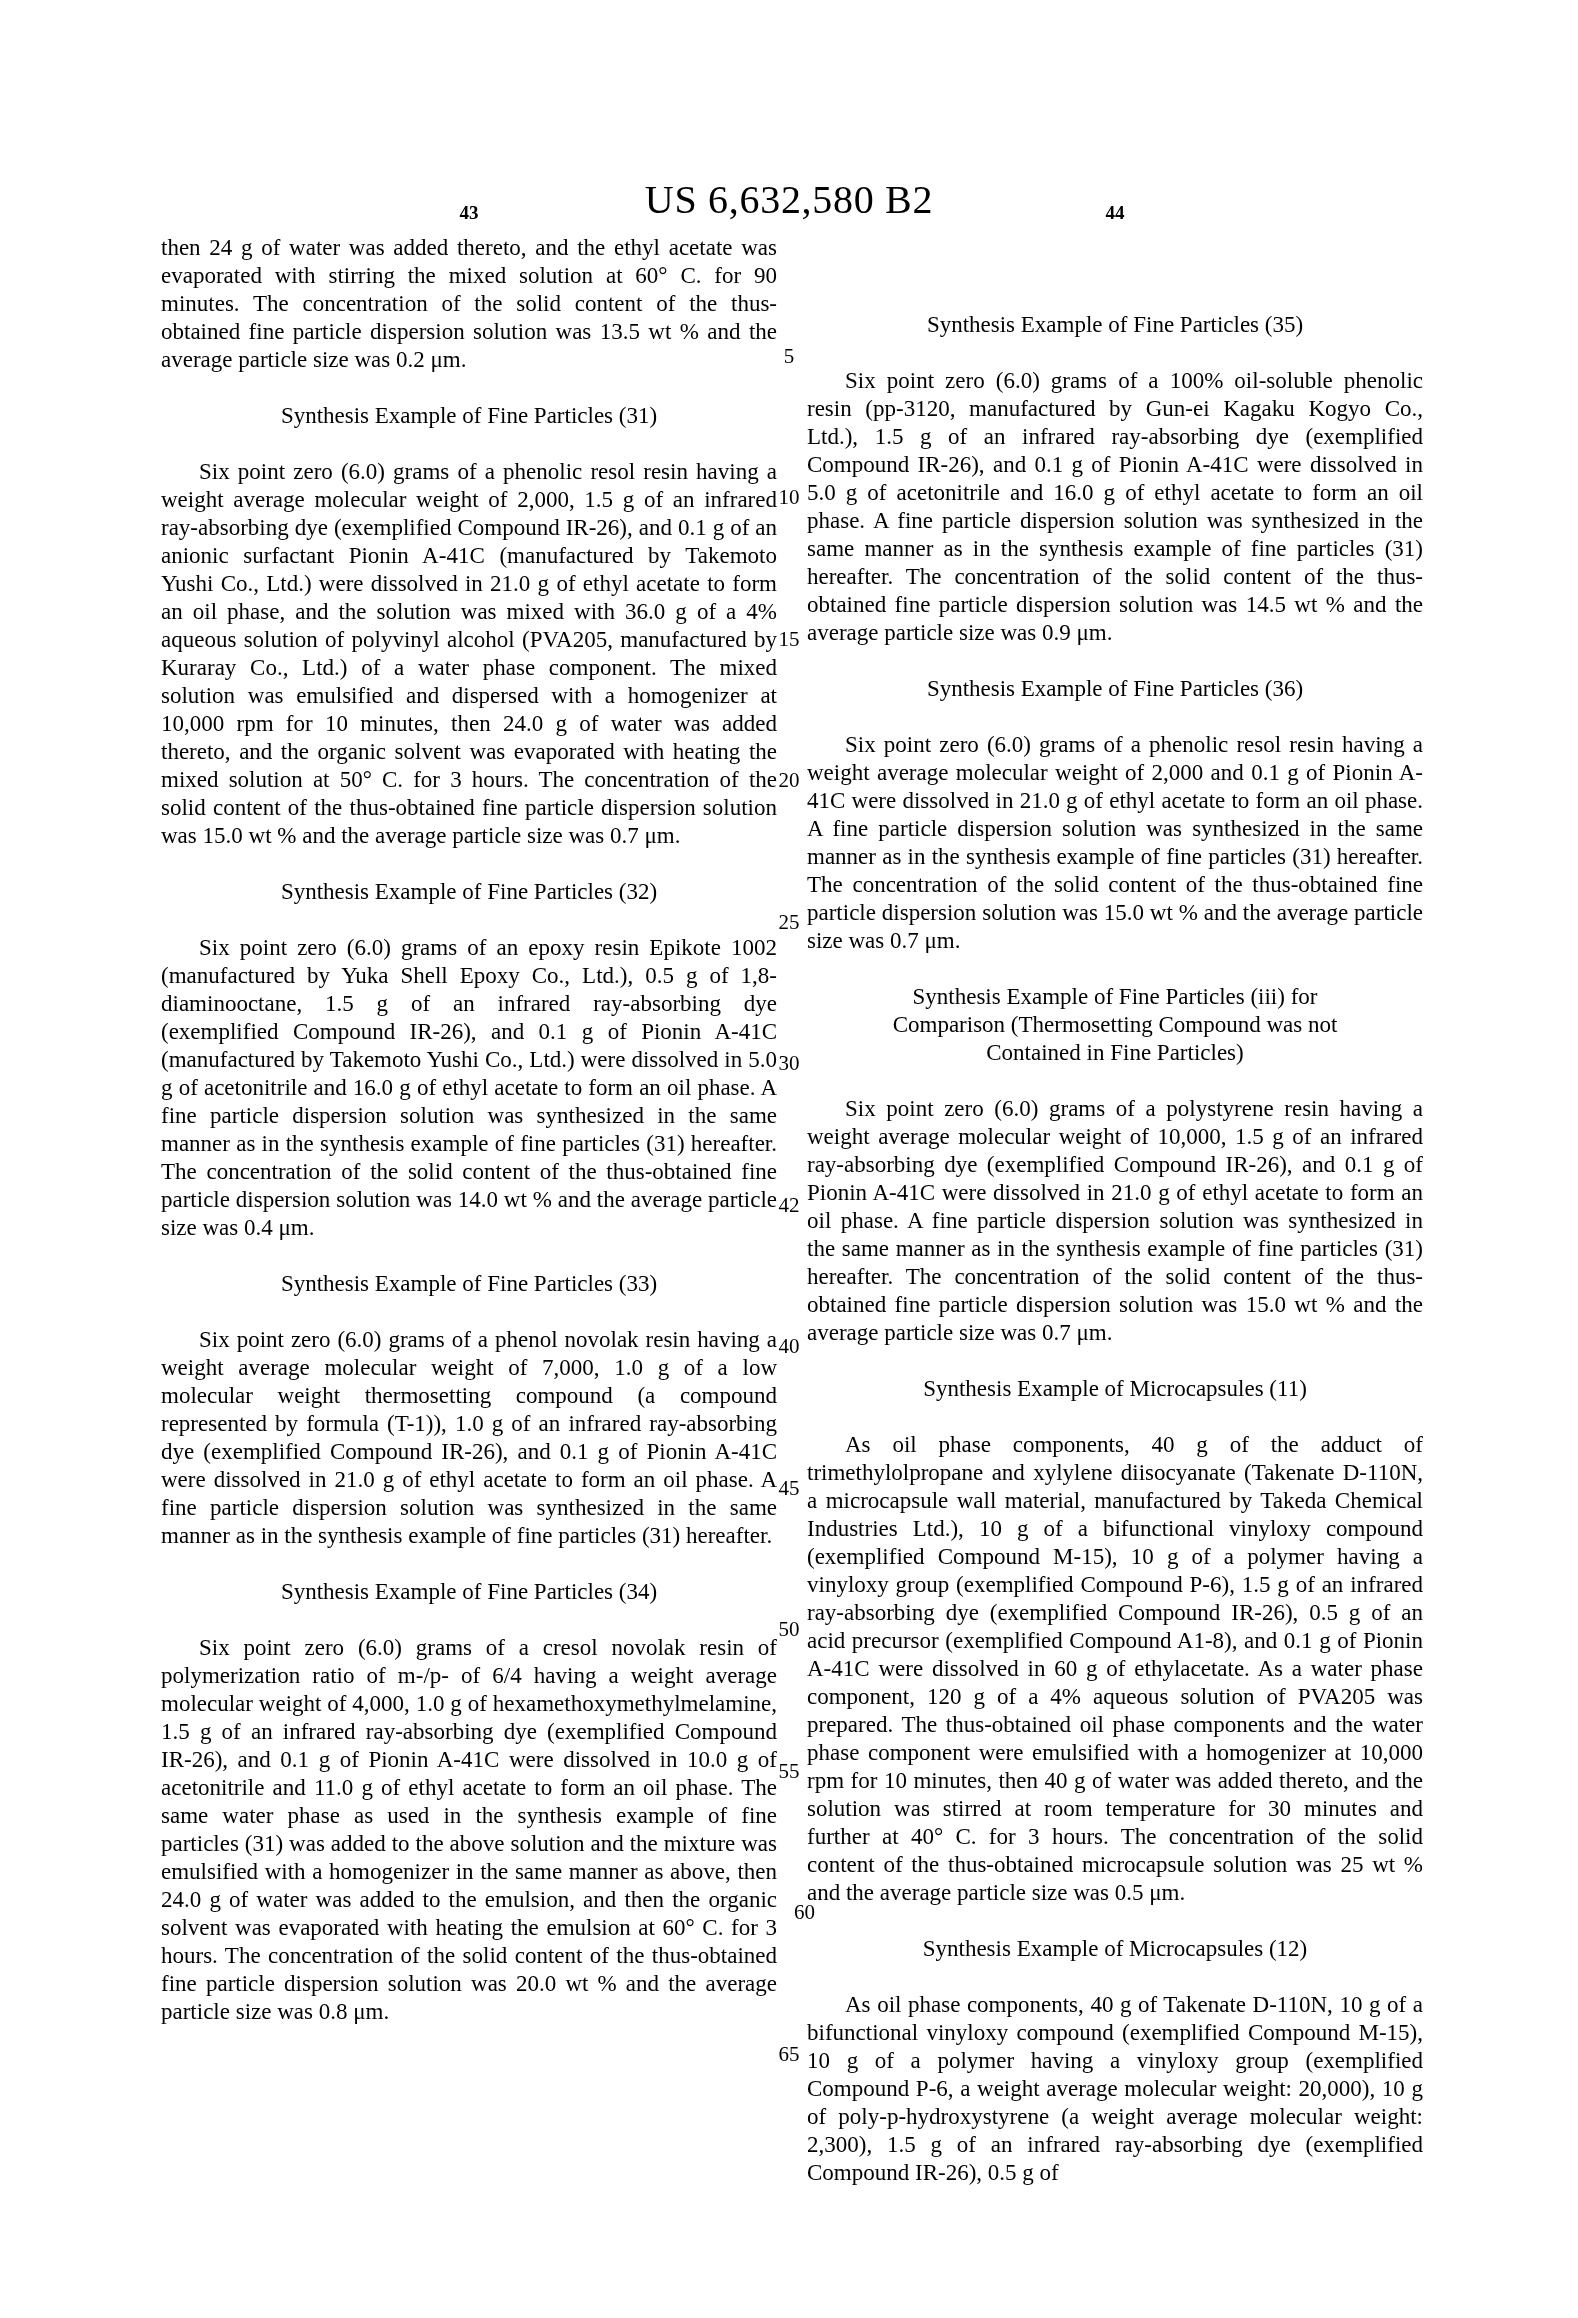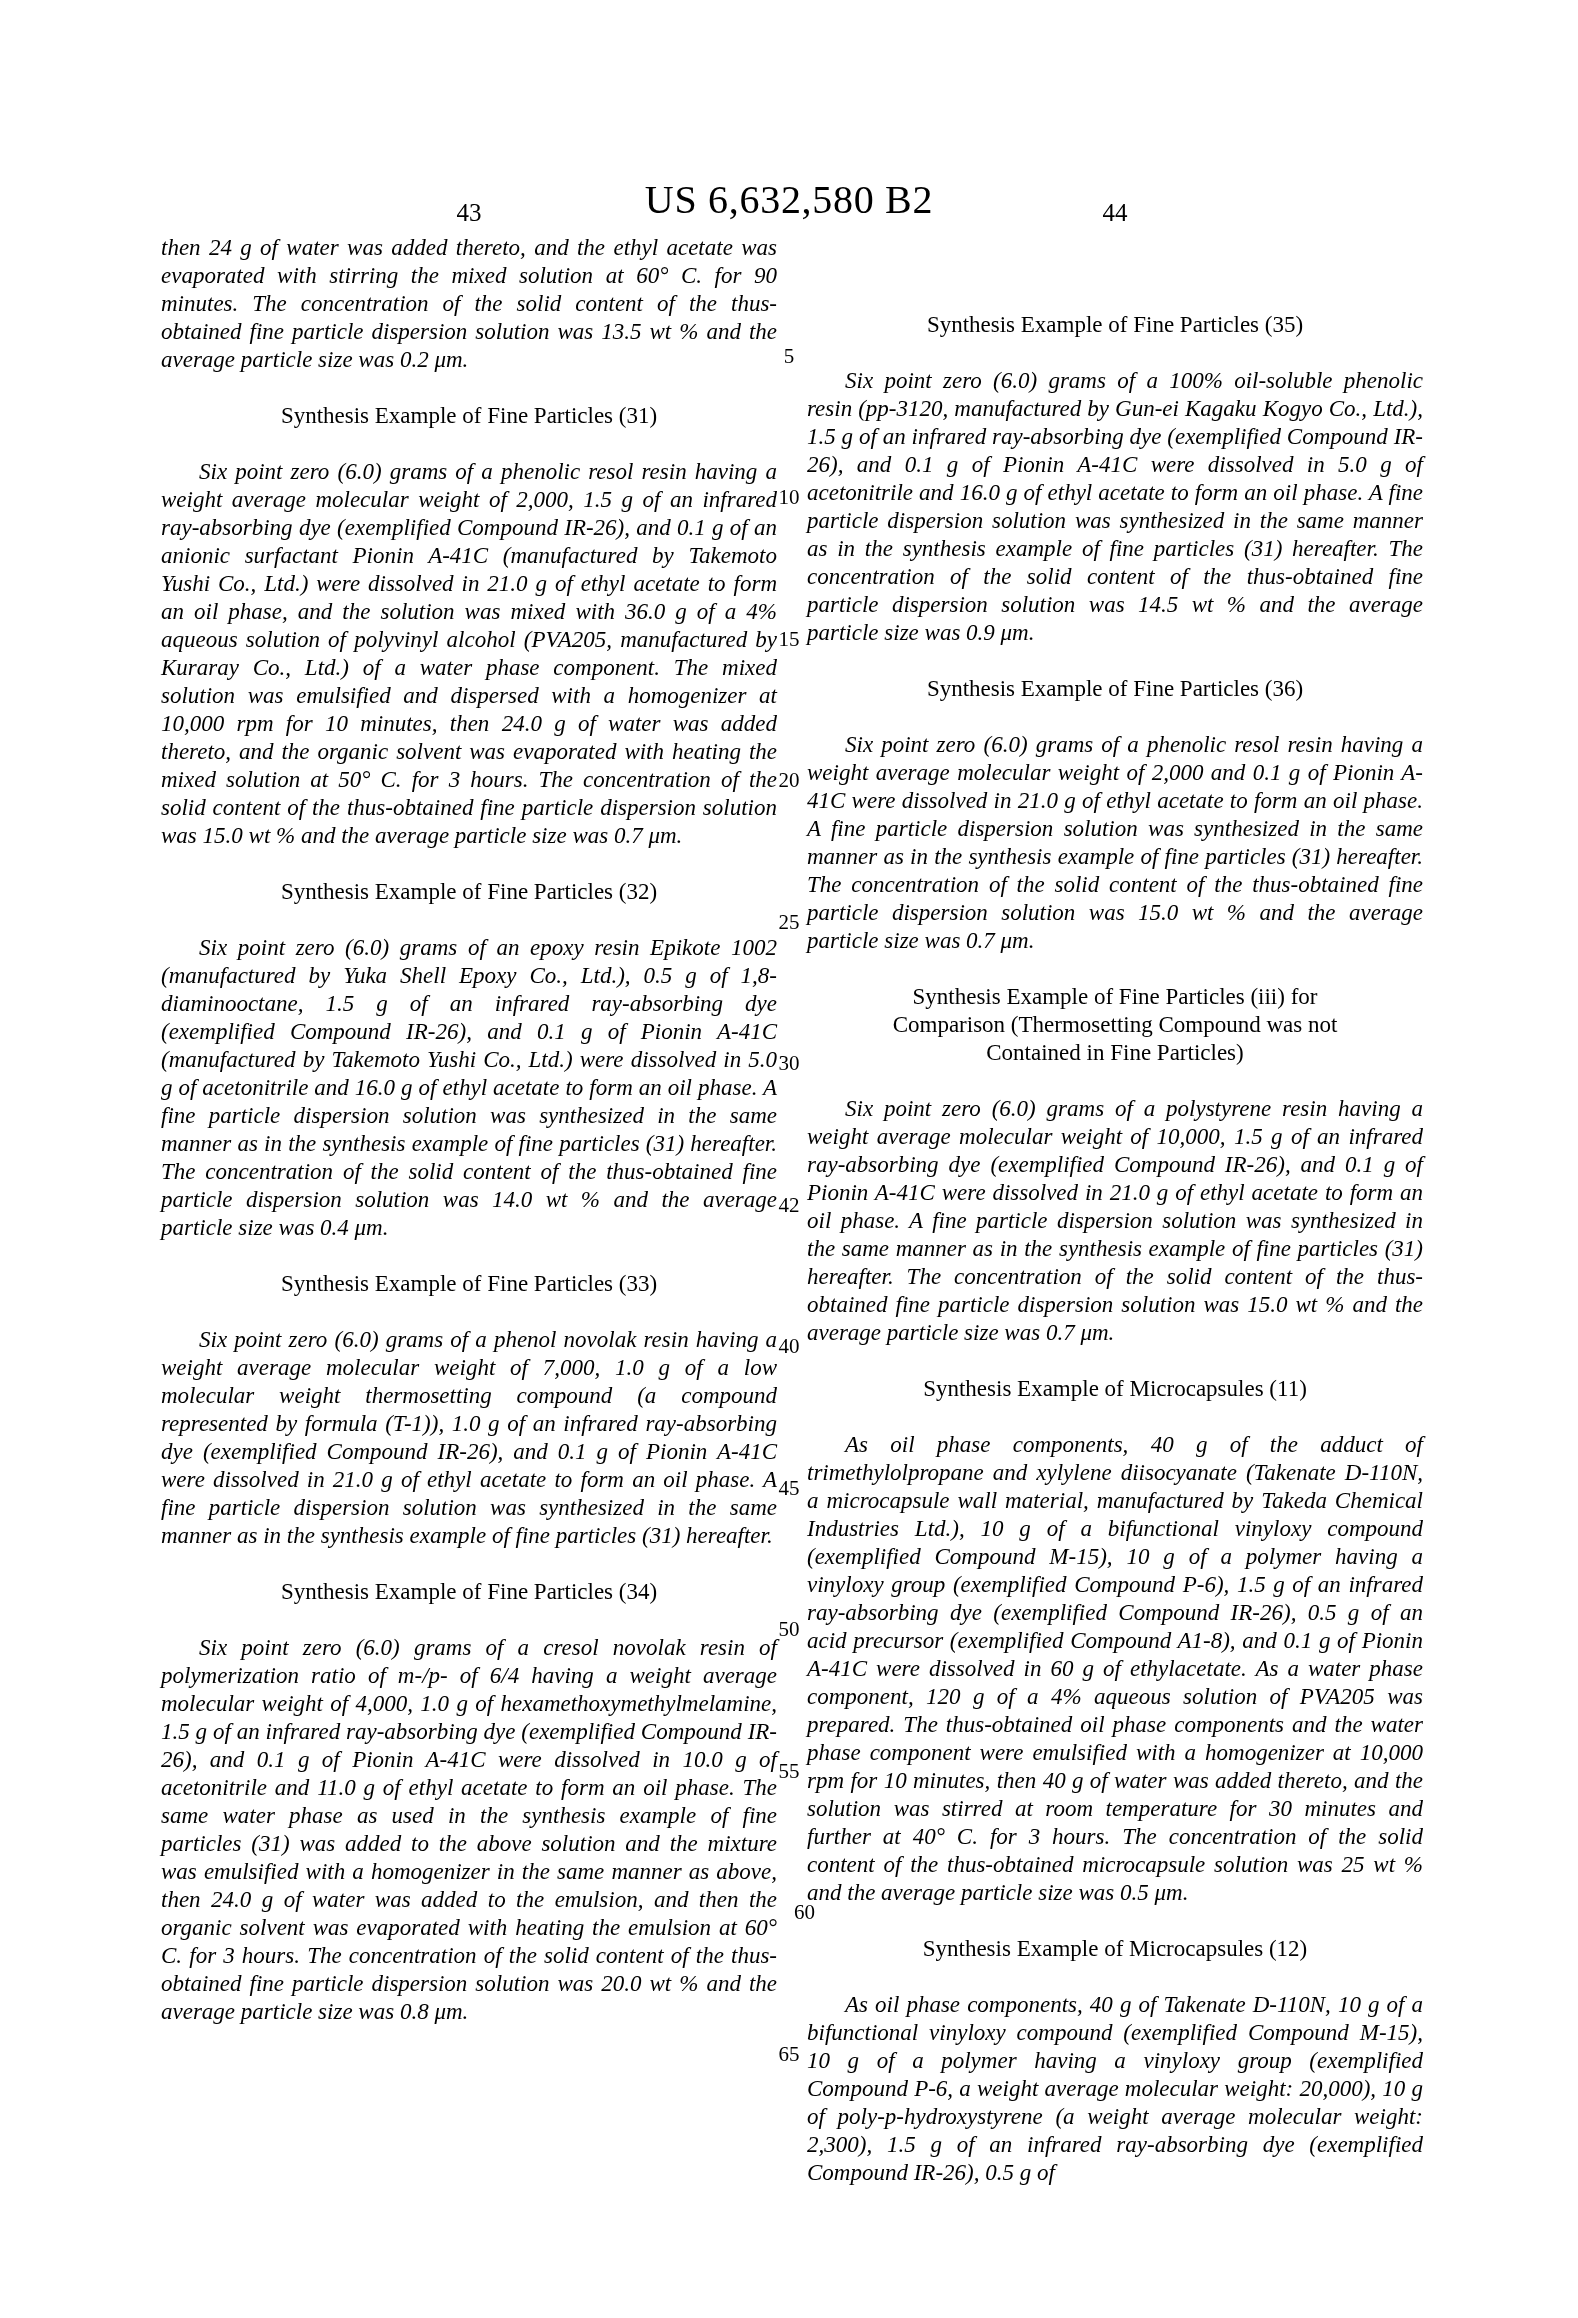--- a/index.html
+++ b/index.html
@@ -32,29 +32,28 @@
     font-size: 23px;
     line-height: 28px;
     text-align: justify;
     text-justify: inter-word;
   }
   .column.left  { left: 161px; }
   .column.right { left: 807px; }
   .col-num {
     text-align: center;
     text-indent: 0;
-    font-size: 25px;
-    font-weight: normal;
+    font-size: 19px;
+    font-weight: bold;
     line-height: 33px;
     margin: 0 0 5.4px 0;
   }
   .para {
     margin: 0;
     text-indent: 38px;
-    font-style: italic;
   }
   .para.no-indent { text-indent: 0; }
   .heading {
     text-align: center;
     text-indent: 0;
     margin: 28px 0;
     white-space: pre-line;
   }
   .column.right .heading.first-block { margin-top: 82px; }
   .gutter-num {

